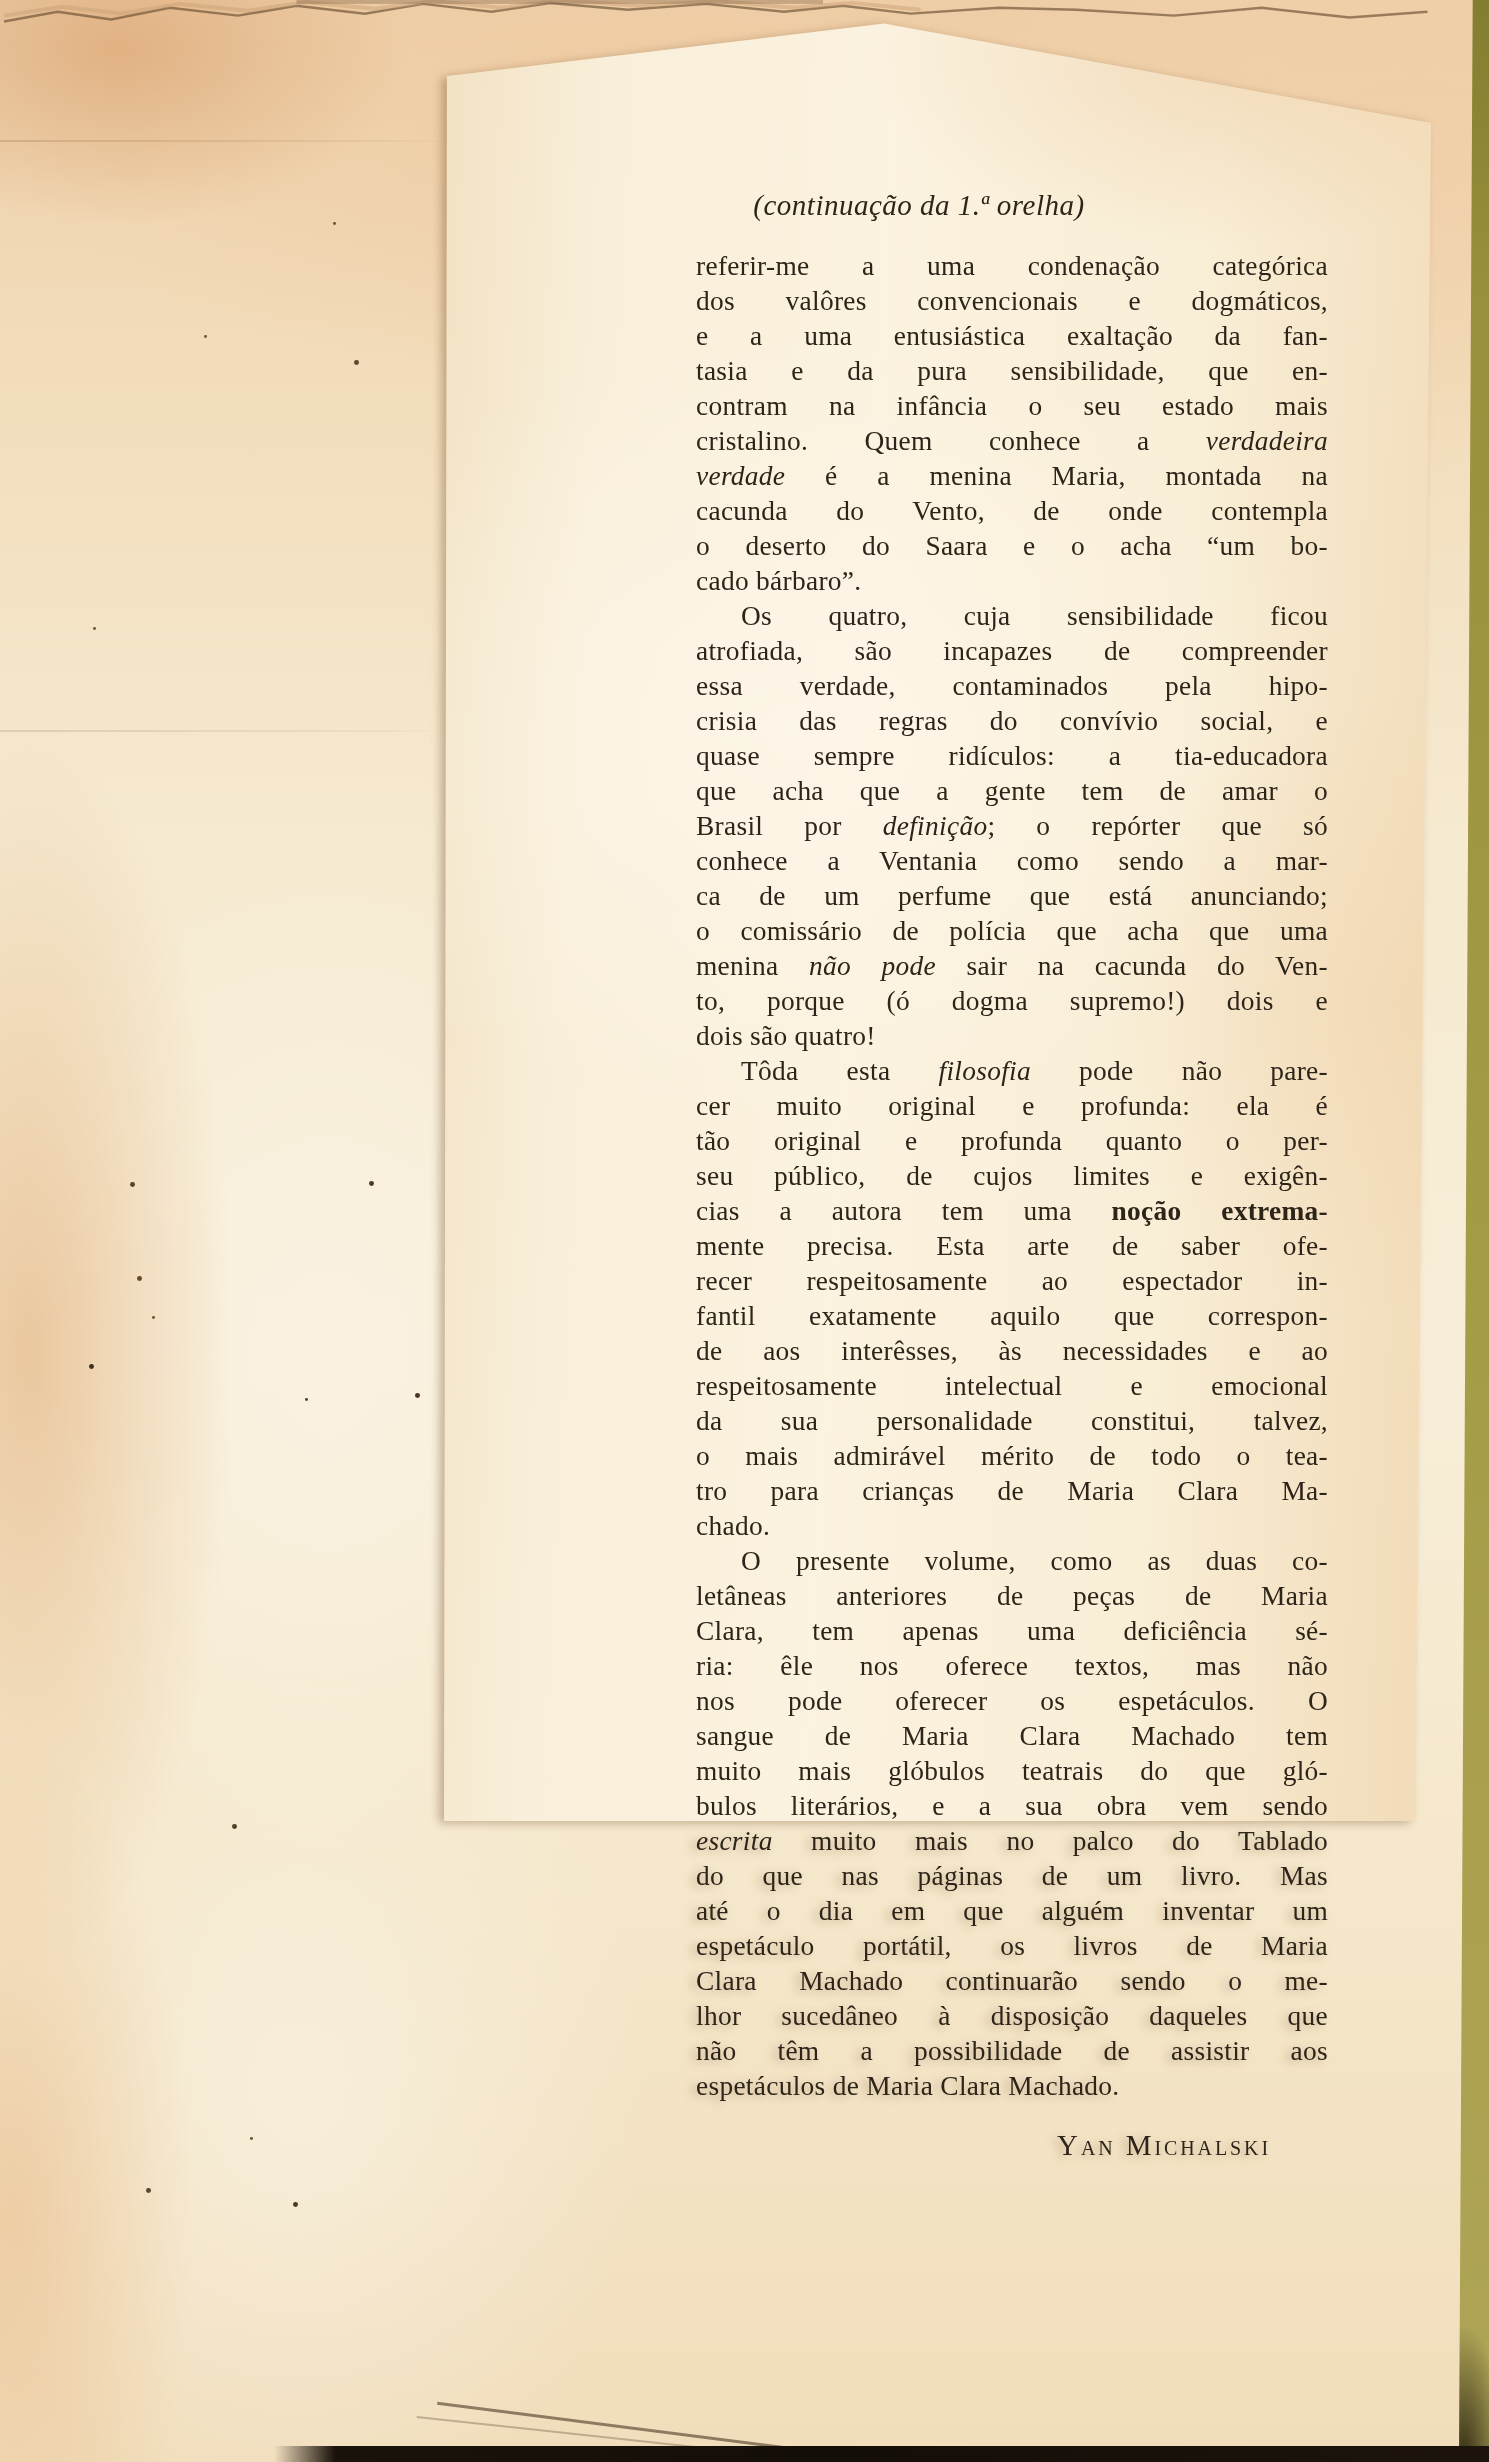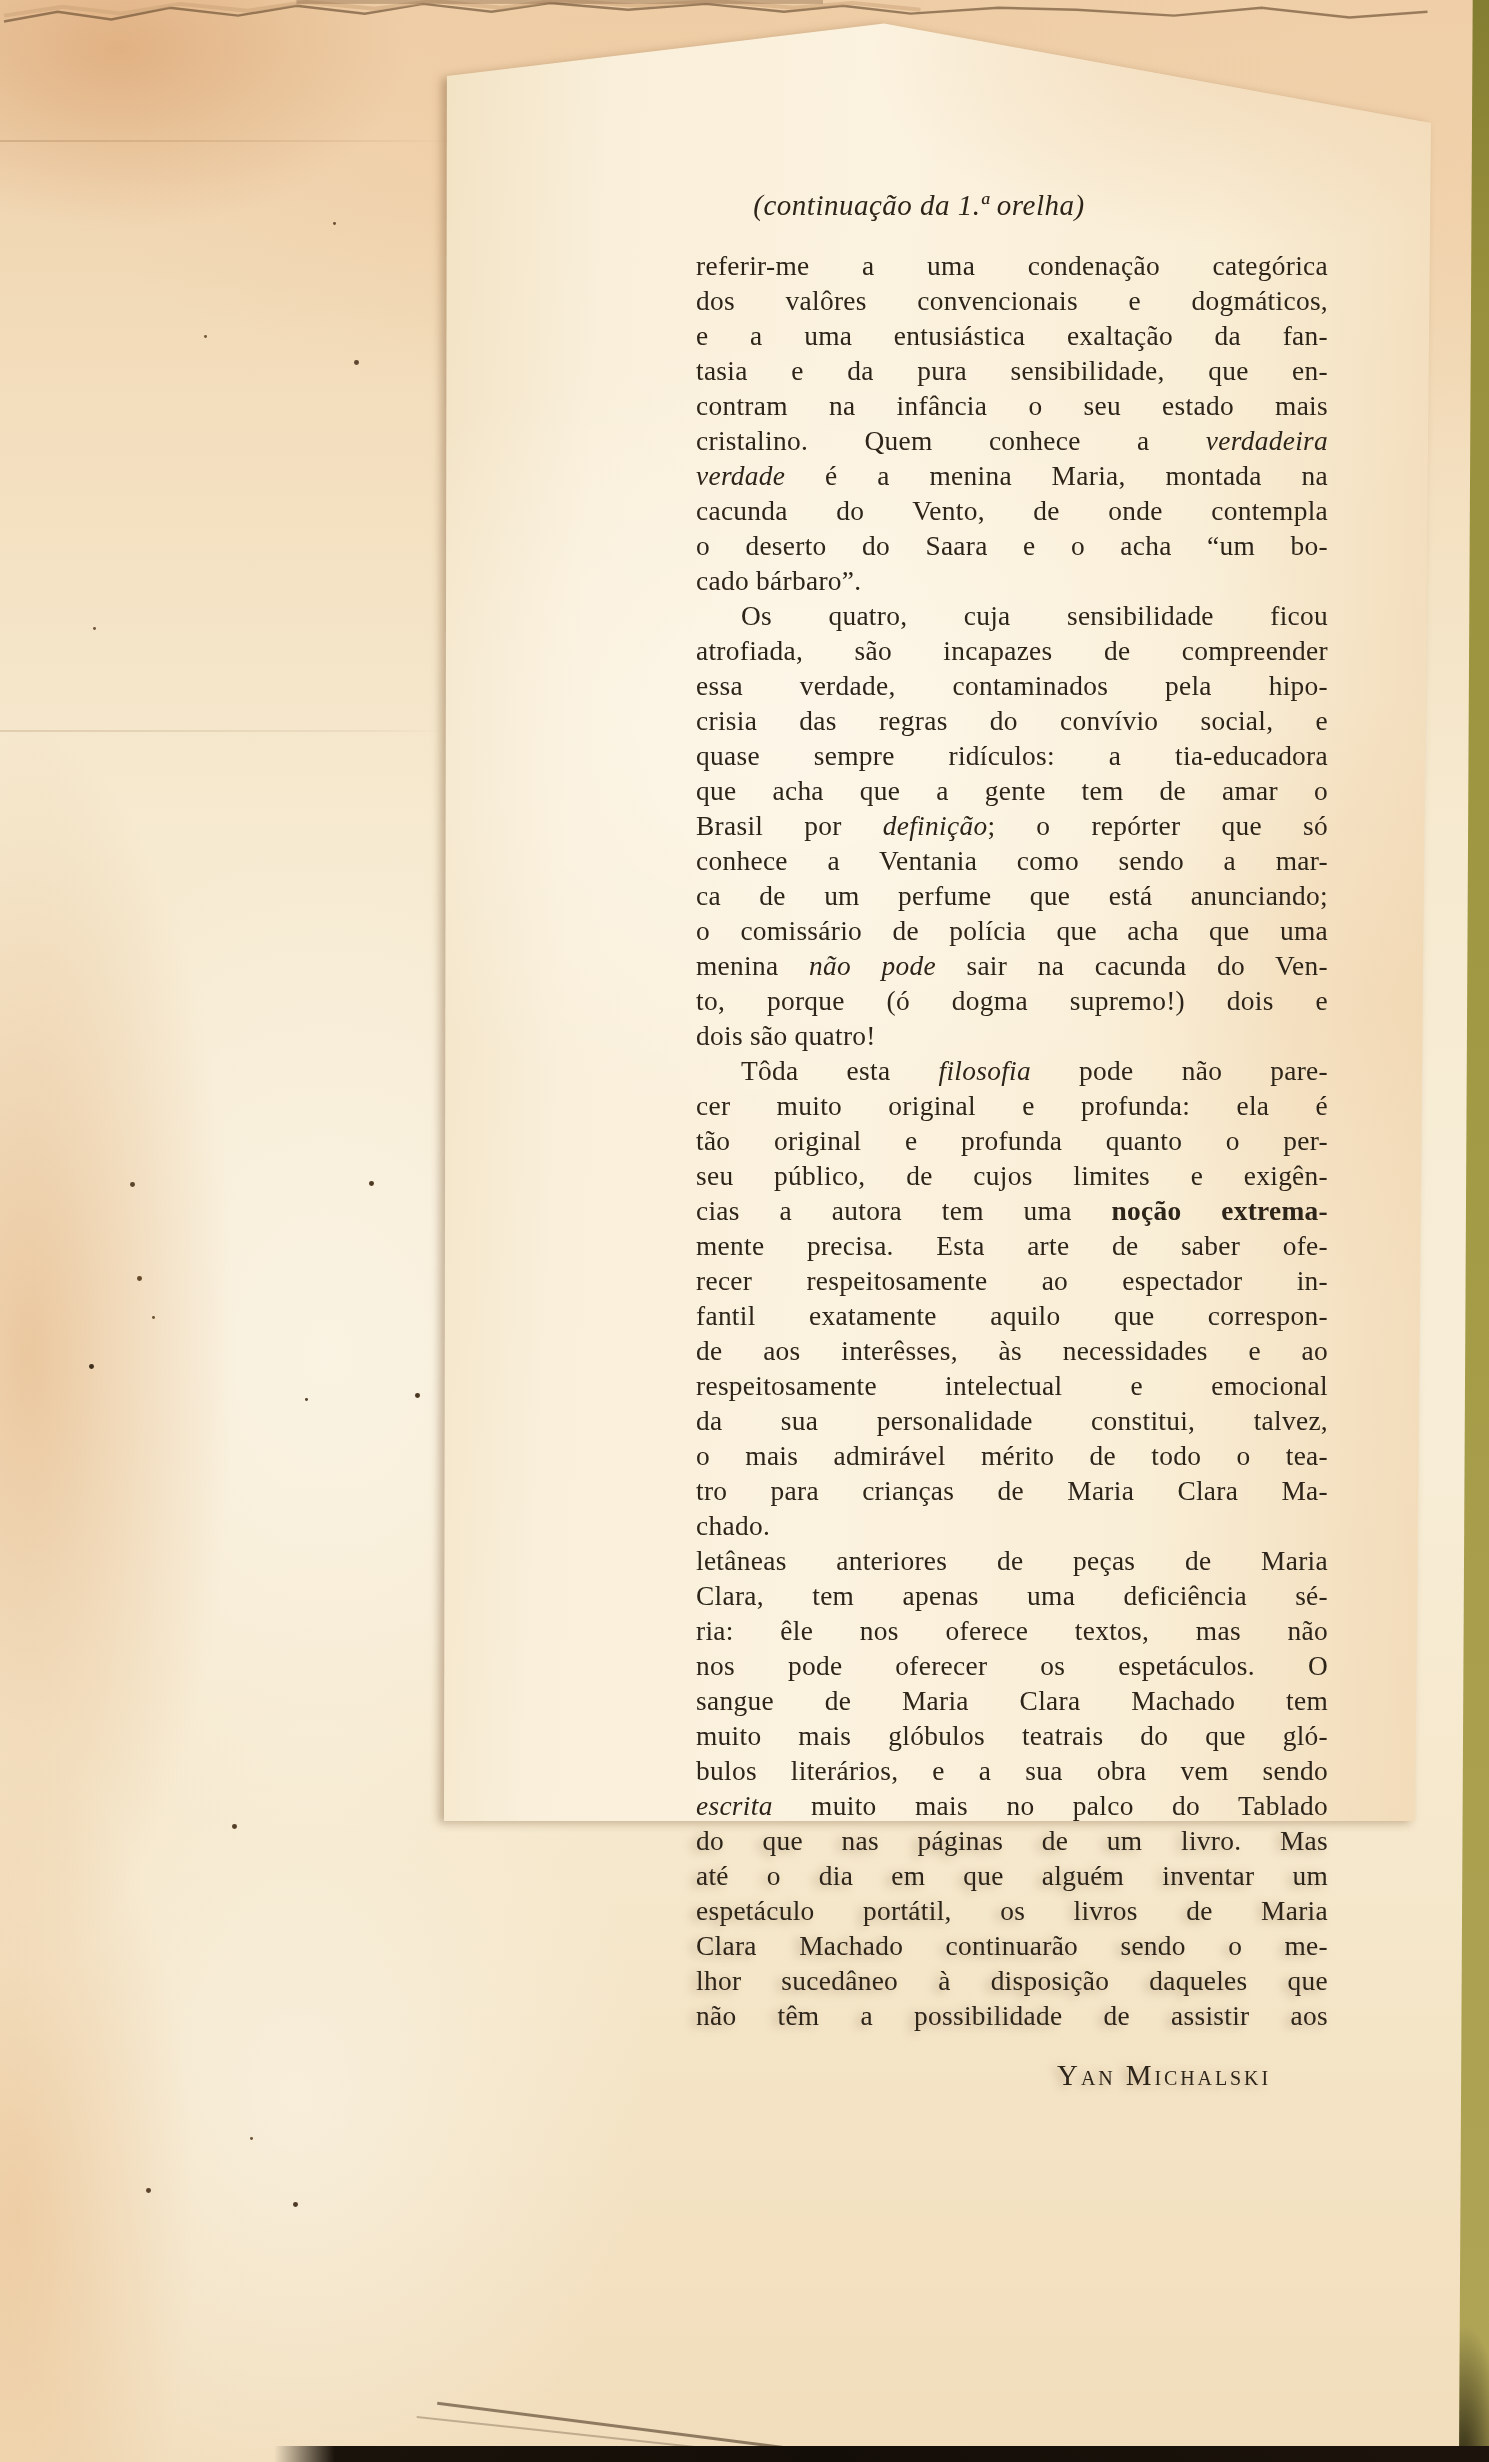--- a/index.html
+++ b/index.html
@@ -149,34 +149,36 @@
             <div class="line">cias a autora tem uma <b>noção extrema-</b></div>
             <div class="line">mente precisa. Esta arte de saber ofe-</div>
             <div class="line">recer respeitosamente ao espectador in-</div>
             <div class="line">fantil exatamente aquilo que correspon-</div>
             <div class="line">de aos interêsses, às necessidades e ao</div>
             <div class="line">respeitosamente intelectual e emocional</div>
             <div class="line">da sua personalidade constitui, talvez,</div>
             <div class="line">o mais admirável mérito de todo o tea-</div>
             <div class="line">tro para crianças de Maria Clara Ma-</div>
             <div class="line last">chado.</div>
+            <div class="line indent">O presente volume, como as duas co-</div>
             <div class="line">letâneas anteriores de peças de Maria</div>
             <div class="line">Clara, tem apenas uma deficiência sé-</div>
             <div class="line">ria: êle nos oferece textos, mas não</div>
             <div class="line">nos pode oferecer os espetáculos. O</div>
             <div class="line">sangue de Maria Clara Machado tem</div>
             <div class="line">muito mais glóbulos teatrais do que gló-</div>
             <div class="line">bulos literários, e a sua obra vem sendo</div>
             <div class="line"><i>escrita</i> muito mais no palco do Tablado</div>
             <div class="line">do que nas páginas de um livro. Mas</div>
             <div class="line">até o dia em que alguém inventar um</div>
             <div class="line">espetáculo portátil, os livros de Maria</div>
             <div class="line">Clara Machado continuarão sendo o me-</div>
             <div class="line">lhor sucedâneo à disposição daqueles que</div>
             <div class="line">não têm a possibilidade de assistir aos</div>
+            <div class="line last">espetáculos de Maria Clara Machado.</div>
           </div>
         <div class="signature">Yan Michalski</div>
       </div>
     </div>
   </div>
 
   <svg class="fold-creases" width="1490" height="2462" viewBox="0 0 1520 2512">
     <line x1="446" y1="2452" x2="915" y2="2512" stroke="rgba(60,40,20,.55)" stroke-width="3"></line>
     <line x1="425" y1="2466" x2="850" y2="2512" stroke="rgba(60,40,20,.28)" stroke-width="2"></line>
   </svg>

